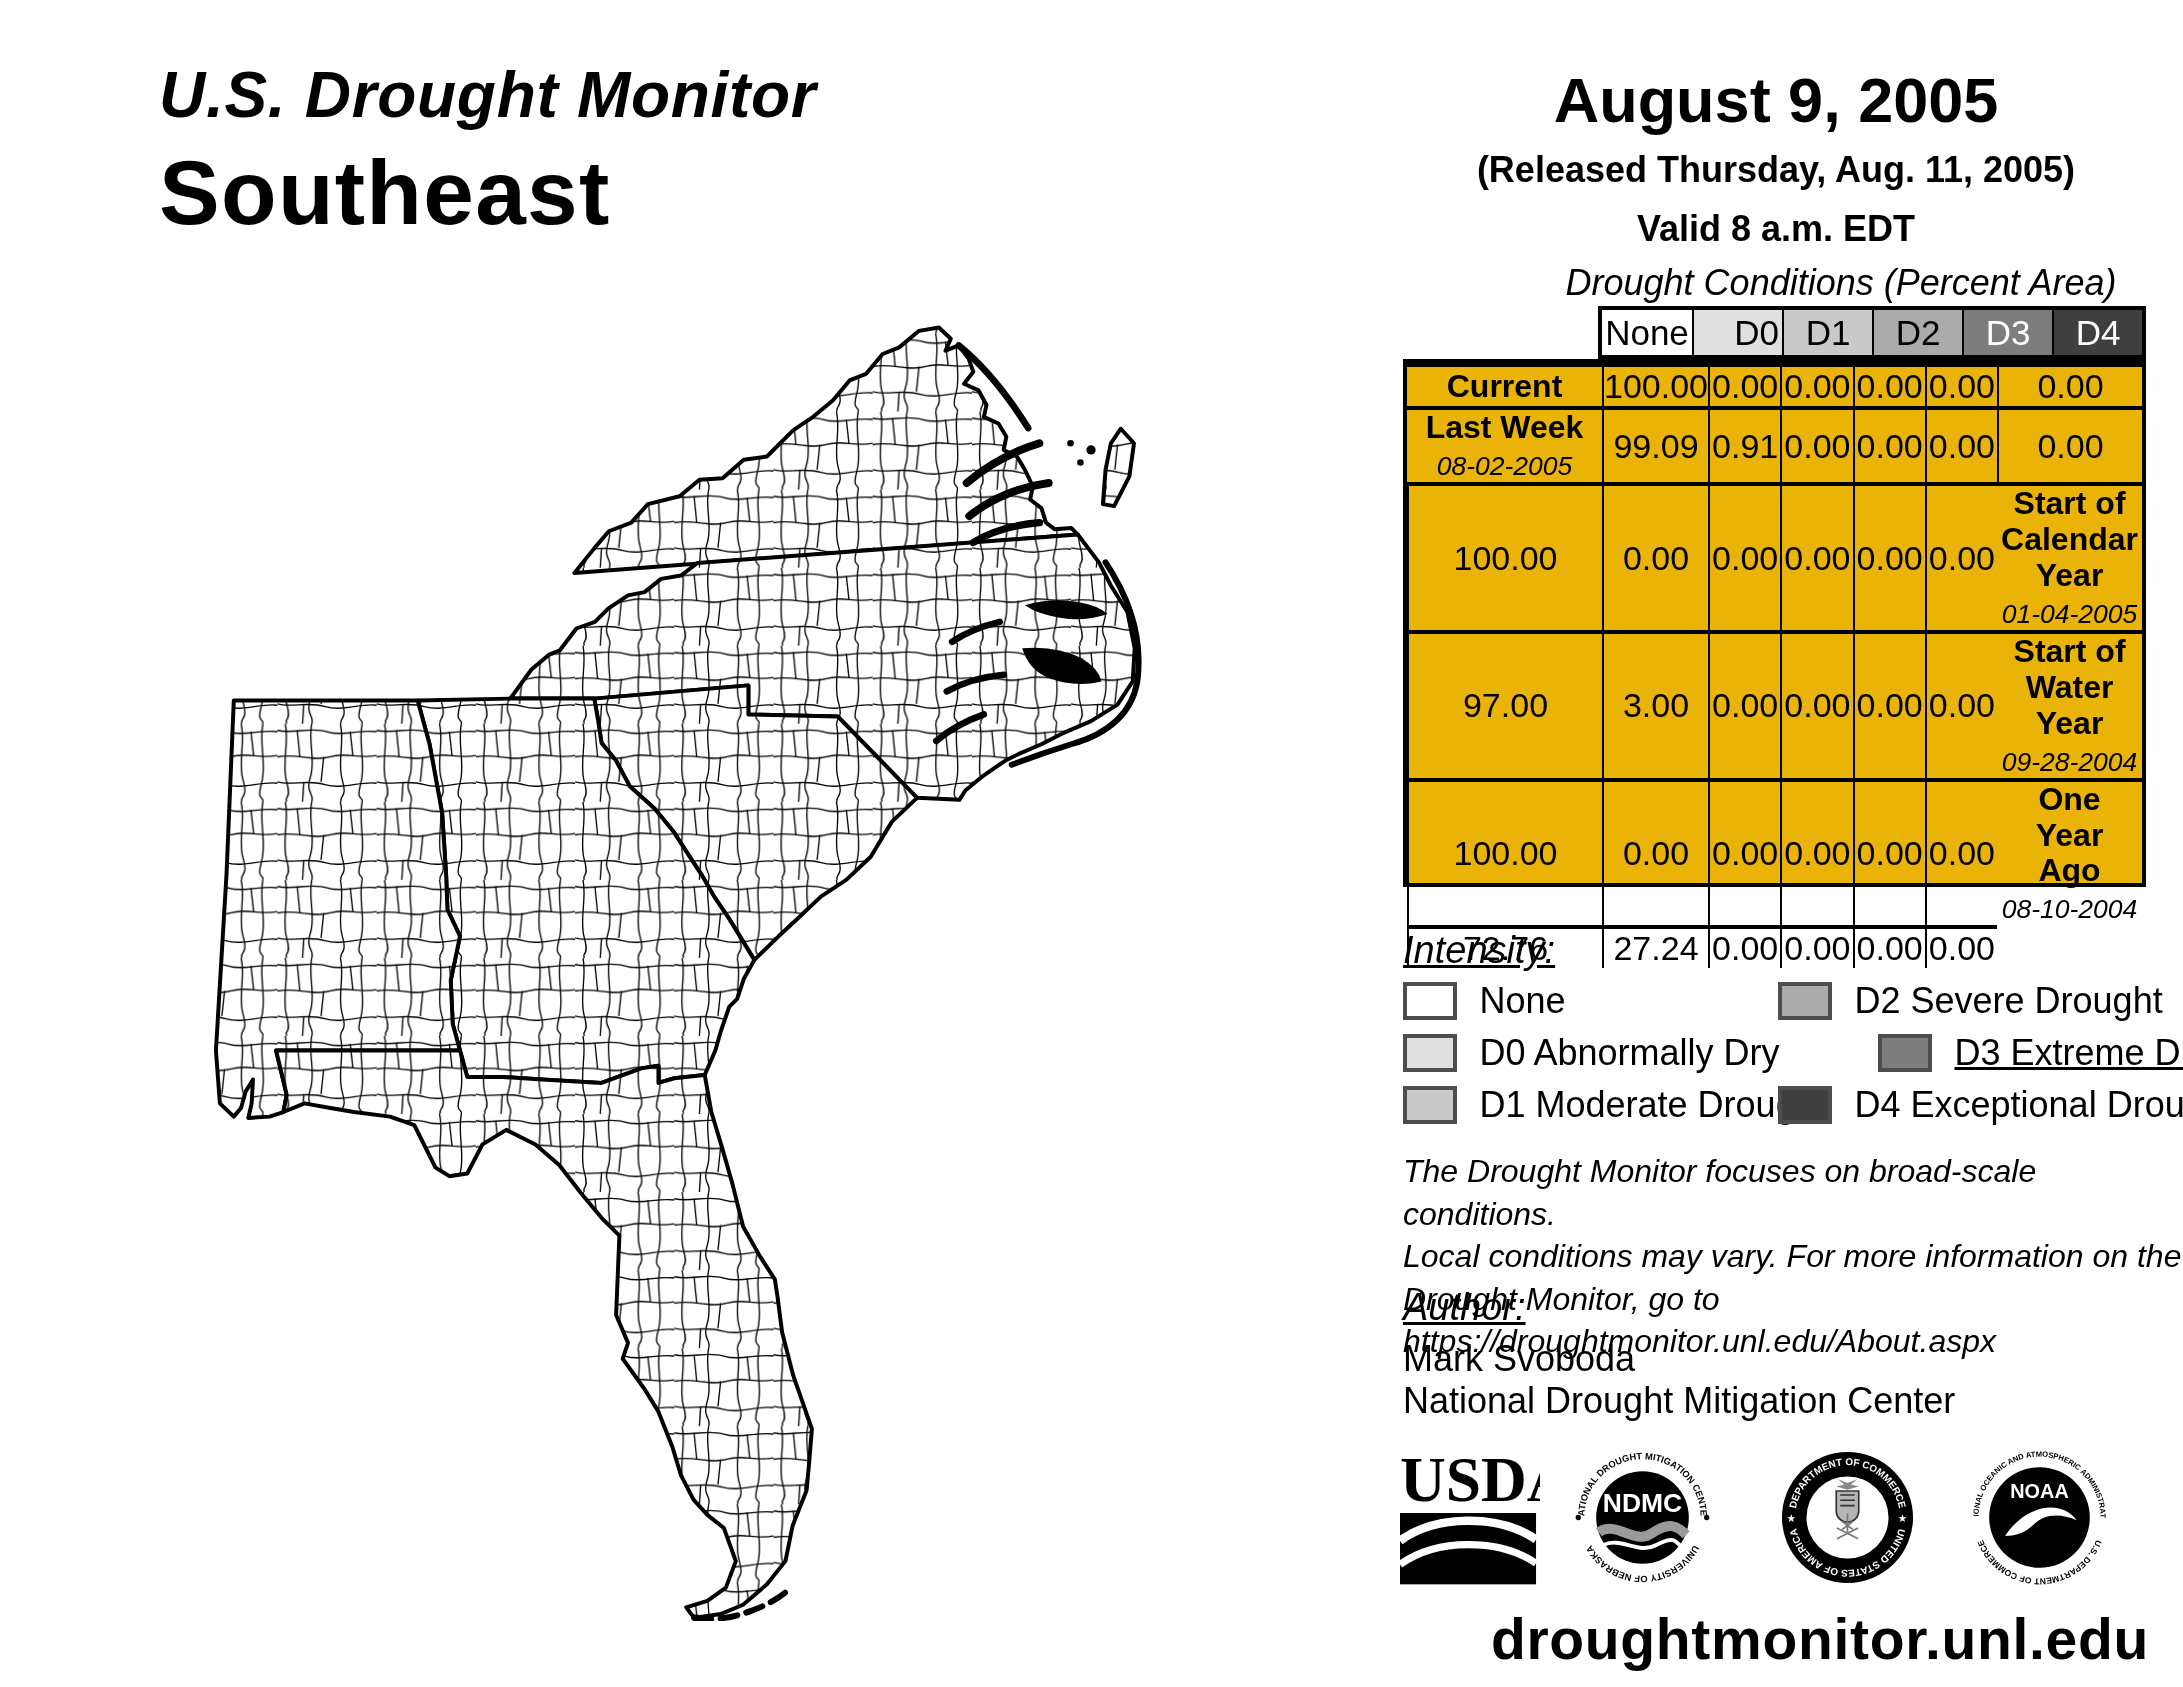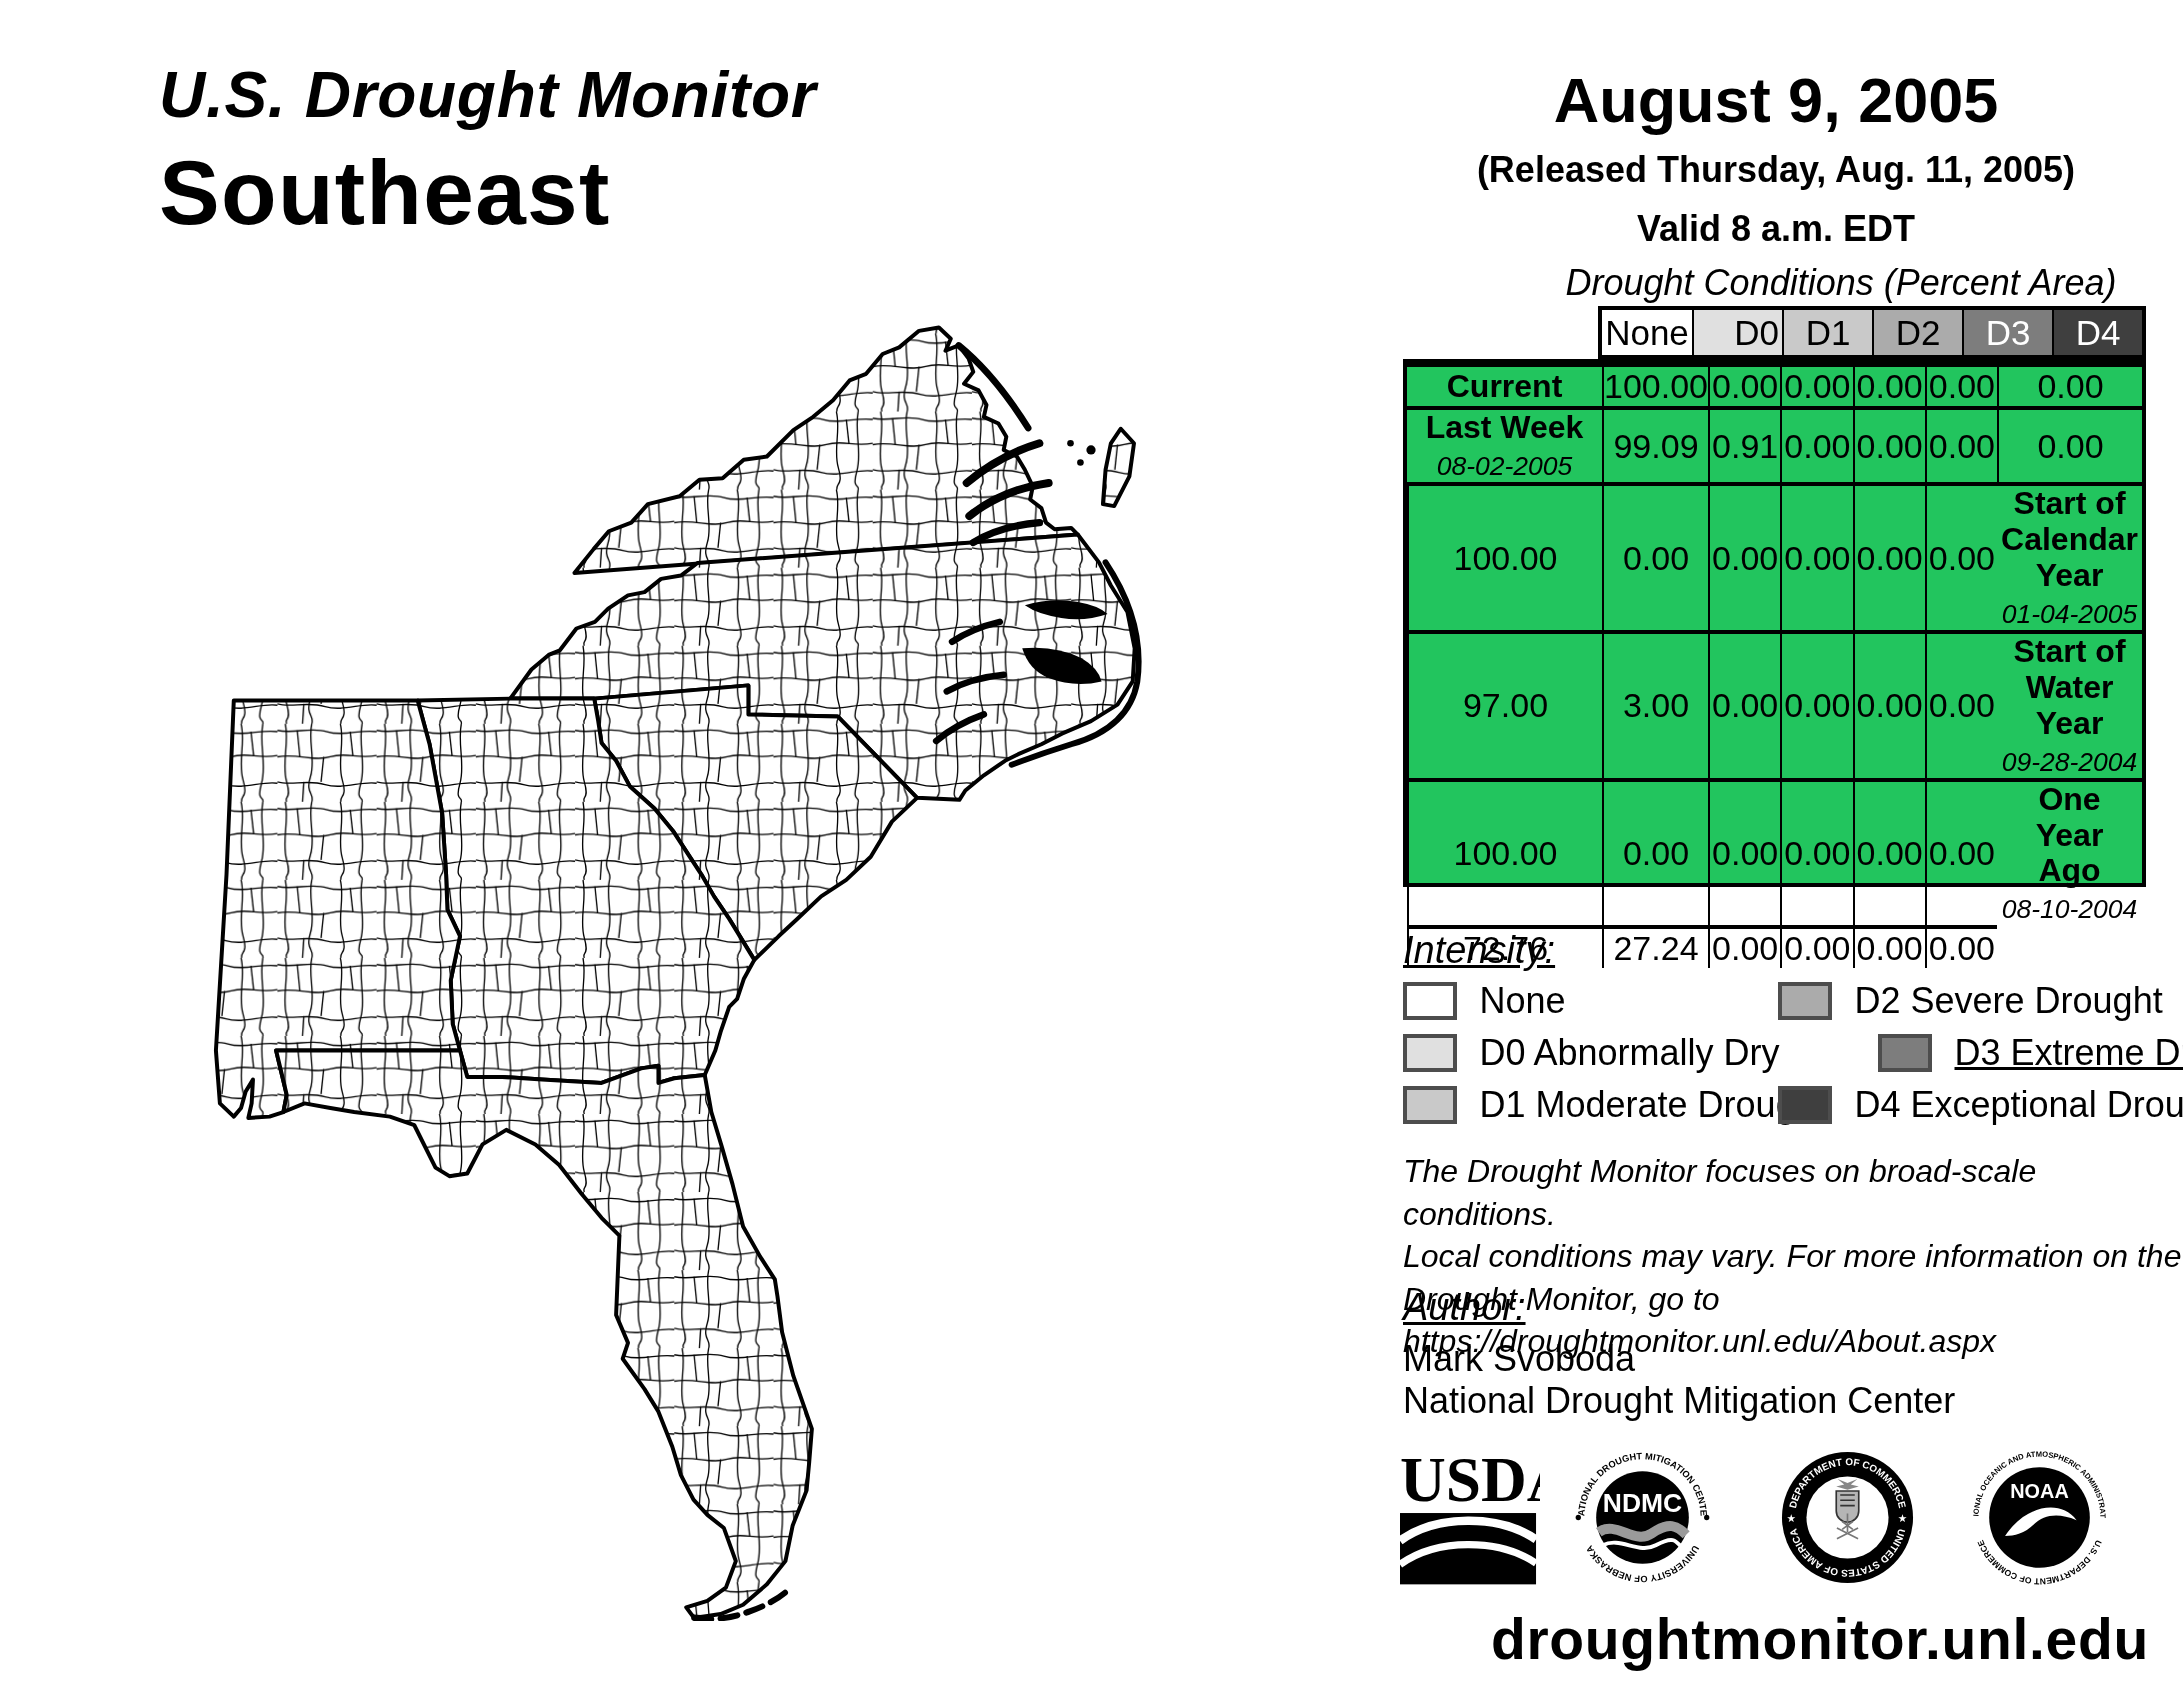--- a/index.html
+++ b/index.html
@@ -21,21 +21,21 @@
   .tbl-caption{left:1535px;top:262px;width:612px;text-align:center;
                font-size:36px;font-style:italic;}
   .hdr-strip{left:1598px;top:306px;width:548px;height:53px;display:grid;
              grid-template-columns:repeat(6,1fr);border:4px solid #000;box-sizing:border-box;}
   .hdr-cell{display:flex;align-items:center;justify-content:center;
             font-size:35px;border-left:2.6px solid #000;box-sizing:border-box;}
   .hdr-cell:first-child{border-left:none;}
   .hdr-dark{color:#fff;}
   .tbl-body{left:1403px;top:359px;width:743px;height:528px;border:4.6px solid #000;
             box-sizing:border-box;display:grid;
-            grid-template-columns:195px repeat(6,1fr);grid-auto-rows:1fr;background:#22c55e;}
+            grid-template-columns:195px repeat(6,1fr);grid-auto-rows:1fr;background:#eab308;}
   .tb-cell{border-left:2px solid #000;border-top:4px solid #000;box-sizing:border-box;
            display:flex;align-items:center;justify-content:center;font-size:34px;}
   .tb-label{border-left:none;flex-direction:column;text-align:center;padding:0 4px;}
   .lbl-name{font-weight:bold;font-size:32px;line-height:1.12;}
   .lbl-date{font-style:italic;font-size:26.5px;margin-top:5.3px;}
 
   
   .legend-title{left:1403px;top:929px;font-size:38px;font-style:italic;
                 text-decoration:underline;}
   .legend-item{display:flex;align-items:center;}

